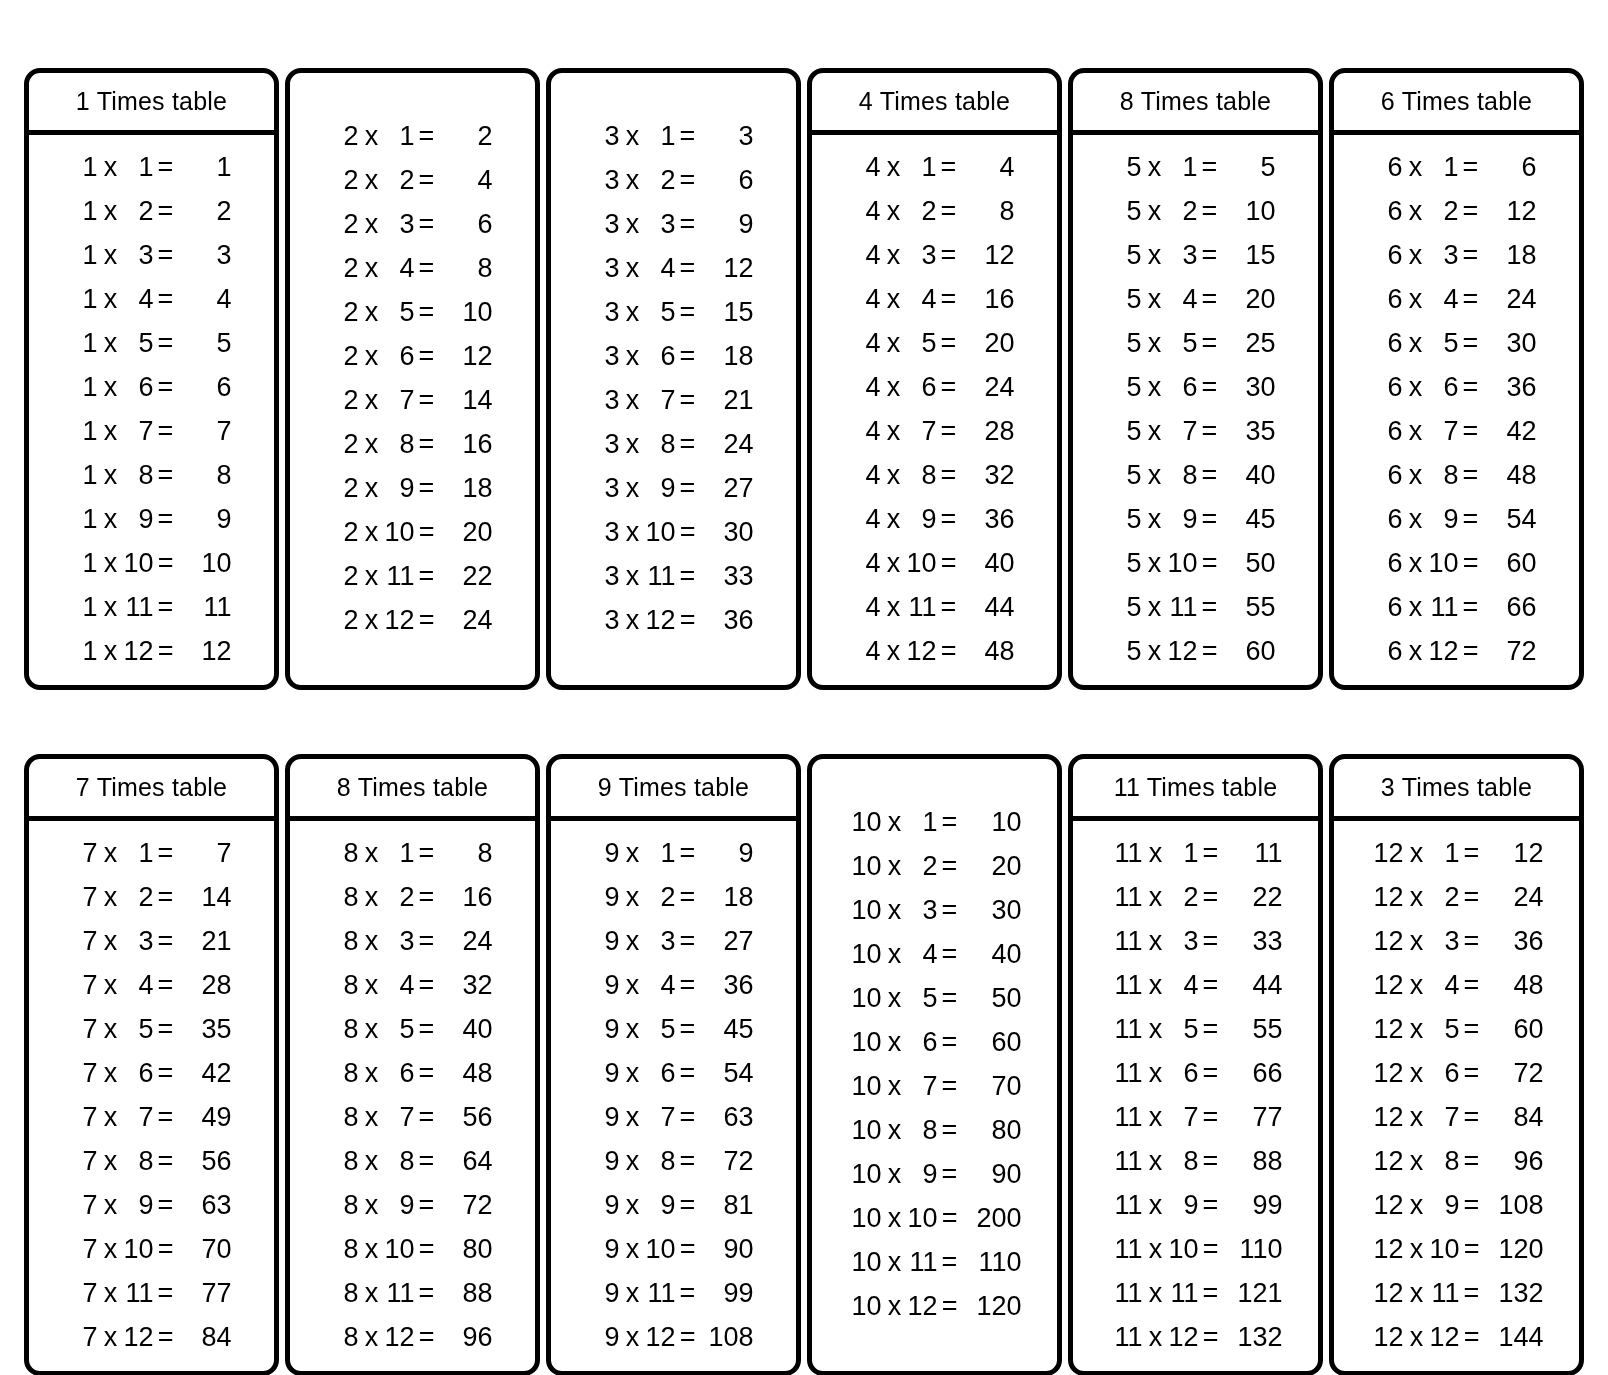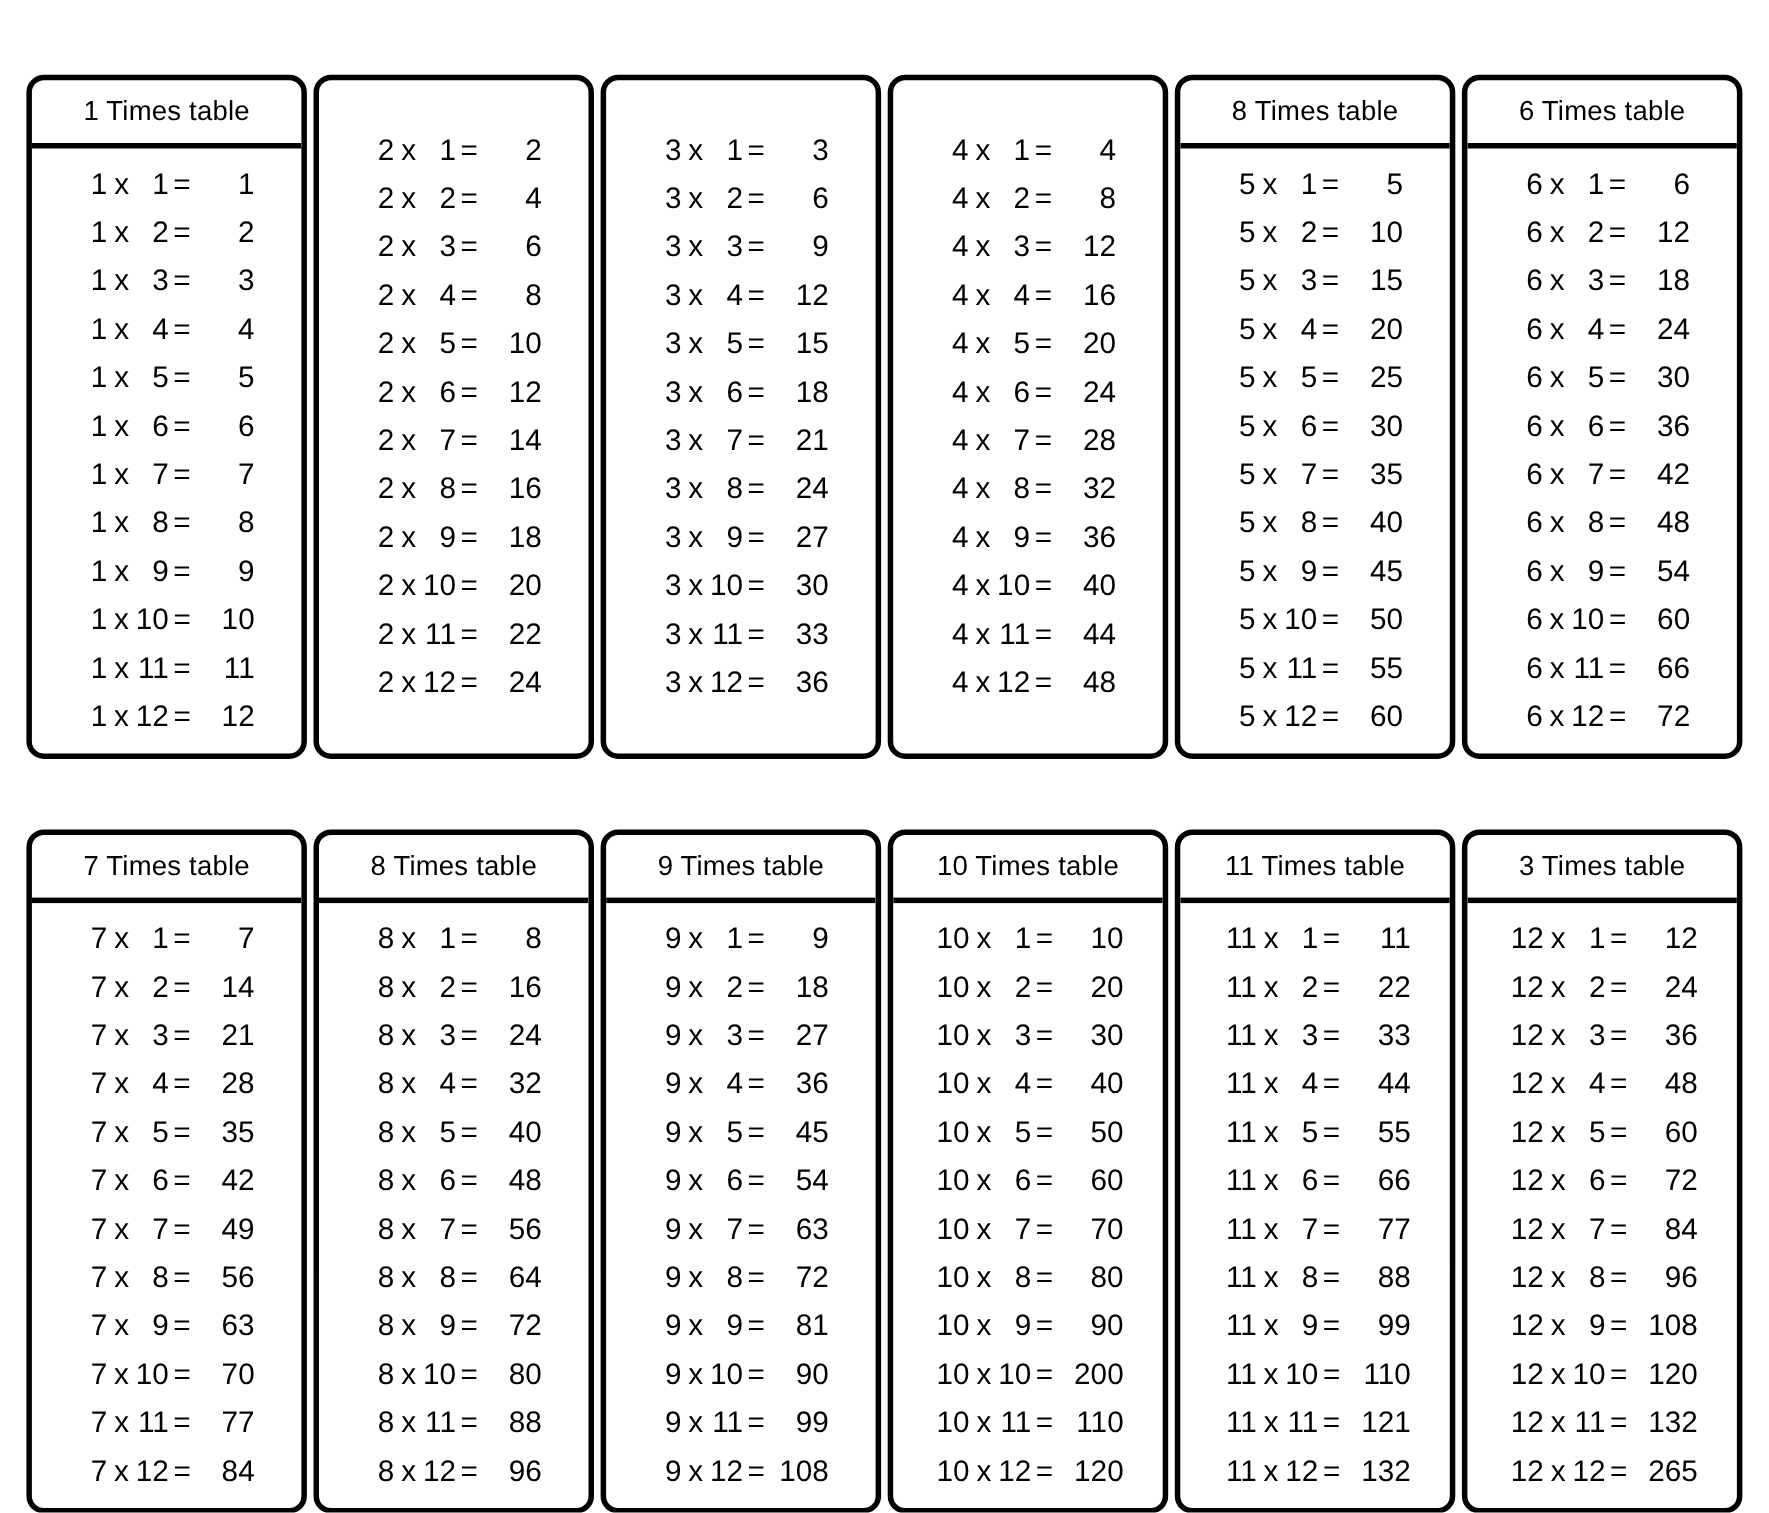--- a/index.html
+++ b/index.html
@@ -146,20 +146,21 @@
           <div class="row-line"><span class="f1">3</span><span class="op">x</span><span class="f2">6</span><span class="eq">=</span><span class="prod">18</span></div>
           <div class="row-line"><span class="f1">3</span><span class="op">x</span><span class="f2">7</span><span class="eq">=</span><span class="prod">21</span></div>
           <div class="row-line"><span class="f1">3</span><span class="op">x</span><span class="f2">8</span><span class="eq">=</span><span class="prod">24</span></div>
           <div class="row-line"><span class="f1">3</span><span class="op">x</span><span class="f2">9</span><span class="eq">=</span><span class="prod">27</span></div>
           <div class="row-line"><span class="f1">3</span><span class="op">x</span><span class="f2">10</span><span class="eq">=</span><span class="prod">30</span></div>
           <div class="row-line"><span class="f1">3</span><span class="op">x</span><span class="f2">11</span><span class="eq">=</span><span class="prod">33</span></div>
           <div class="row-line"><span class="f1">3</span><span class="op">x</span><span class="f2">12</span><span class="eq">=</span><span class="prod">36</span></div>
         </div>
       </div>
       <div class="card">
+        <div class="card-header">4 Times table</div>
         <div class="card-body">
           <div class="row-line"><span class="f1">4</span><span class="op">x</span><span class="f2">1</span><span class="eq">=</span><span class="prod">4</span></div>
           <div class="row-line"><span class="f1">4</span><span class="op">x</span><span class="f2">2</span><span class="eq">=</span><span class="prod">8</span></div>
           <div class="row-line"><span class="f1">4</span><span class="op">x</span><span class="f2">3</span><span class="eq">=</span><span class="prod">12</span></div>
           <div class="row-line"><span class="f1">4</span><span class="op">x</span><span class="f2">4</span><span class="eq">=</span><span class="prod">16</span></div>
           <div class="row-line"><span class="f1">4</span><span class="op">x</span><span class="f2">5</span><span class="eq">=</span><span class="prod">20</span></div>
           <div class="row-line"><span class="f1">4</span><span class="op">x</span><span class="f2">6</span><span class="eq">=</span><span class="prod">24</span></div>
           <div class="row-line"><span class="f1">4</span><span class="op">x</span><span class="f2">7</span><span class="eq">=</span><span class="prod">28</span></div>
           <div class="row-line"><span class="f1">4</span><span class="op">x</span><span class="f2">8</span><span class="eq">=</span><span class="prod">32</span></div>
           <div class="row-line"><span class="f1">4</span><span class="op">x</span><span class="f2">9</span><span class="eq">=</span><span class="prod">36</span></div>
@@ -249,21 +250,20 @@
           <div class="row-line"><span class="f1">9</span><span class="op">x</span><span class="f2">6</span><span class="eq">=</span><span class="prod">54</span></div>
           <div class="row-line"><span class="f1">9</span><span class="op">x</span><span class="f2">7</span><span class="eq">=</span><span class="prod">63</span></div>
           <div class="row-line"><span class="f1">9</span><span class="op">x</span><span class="f2">8</span><span class="eq">=</span><span class="prod">72</span></div>
           <div class="row-line"><span class="f1">9</span><span class="op">x</span><span class="f2">9</span><span class="eq">=</span><span class="prod">81</span></div>
           <div class="row-line"><span class="f1">9</span><span class="op">x</span><span class="f2">10</span><span class="eq">=</span><span class="prod">90</span></div>
           <div class="row-line"><span class="f1">9</span><span class="op">x</span><span class="f2">11</span><span class="eq">=</span><span class="prod">99</span></div>
           <div class="row-line"><span class="f1">9</span><span class="op">x</span><span class="f2">12</span><span class="eq">=</span><span class="prod">108</span></div>
         </div>
       </div>
       <div class="card wide">
-        <div class="card-header">10 Times table</div>
         <div class="card-body">
           <div class="row-line"><span class="f1">10</span><span class="op">x</span><span class="f2">1</span><span class="eq">=</span><span class="prod">10</span></div>
           <div class="row-line"><span class="f1">10</span><span class="op">x</span><span class="f2">2</span><span class="eq">=</span><span class="prod">20</span></div>
           <div class="row-line"><span class="f1">10</span><span class="op">x</span><span class="f2">3</span><span class="eq">=</span><span class="prod">30</span></div>
           <div class="row-line"><span class="f1">10</span><span class="op">x</span><span class="f2">4</span><span class="eq">=</span><span class="prod">40</span></div>
           <div class="row-line"><span class="f1">10</span><span class="op">x</span><span class="f2">5</span><span class="eq">=</span><span class="prod">50</span></div>
           <div class="row-line"><span class="f1">10</span><span class="op">x</span><span class="f2">6</span><span class="eq">=</span><span class="prod">60</span></div>
           <div class="row-line"><span class="f1">10</span><span class="op">x</span><span class="f2">7</span><span class="eq">=</span><span class="prod">70</span></div>
           <div class="row-line"><span class="f1">10</span><span class="op">x</span><span class="f2">8</span><span class="eq">=</span><span class="prod">80</span></div>
           <div class="row-line"><span class="f1">10</span><span class="op">x</span><span class="f2">9</span><span class="eq">=</span><span class="prod">90</span></div>
@@ -296,17 +296,17 @@
           <div class="row-line"><span class="f1">12</span><span class="op">x</span><span class="f2">2</span><span class="eq">=</span><span class="prod">24</span></div>
           <div class="row-line"><span class="f1">12</span><span class="op">x</span><span class="f2">3</span><span class="eq">=</span><span class="prod">36</span></div>
           <div class="row-line"><span class="f1">12</span><span class="op">x</span><span class="f2">4</span><span class="eq">=</span><span class="prod">48</span></div>
           <div class="row-line"><span class="f1">12</span><span class="op">x</span><span class="f2">5</span><span class="eq">=</span><span class="prod">60</span></div>
           <div class="row-line"><span class="f1">12</span><span class="op">x</span><span class="f2">6</span><span class="eq">=</span><span class="prod">72</span></div>
           <div class="row-line"><span class="f1">12</span><span class="op">x</span><span class="f2">7</span><span class="eq">=</span><span class="prod">84</span></div>
           <div class="row-line"><span class="f1">12</span><span class="op">x</span><span class="f2">8</span><span class="eq">=</span><span class="prod">96</span></div>
           <div class="row-line"><span class="f1">12</span><span class="op">x</span><span class="f2">9</span><span class="eq">=</span><span class="prod">108</span></div>
           <div class="row-line"><span class="f1">12</span><span class="op">x</span><span class="f2">10</span><span class="eq">=</span><span class="prod">120</span></div>
           <div class="row-line"><span class="f1">12</span><span class="op">x</span><span class="f2">11</span><span class="eq">=</span><span class="prod">132</span></div>
-          <div class="row-line"><span class="f1">12</span><span class="op">x</span><span class="f2">12</span><span class="eq">=</span><span class="prod">265</span></div>
+          <div class="row-line"><span class="f1">12</span><span class="op">x</span><span class="f2">12</span><span class="eq">=</span><span class="prod">144</span></div>
         </div>
       </div>
     </div>
 </div>
 
 </body></html>

